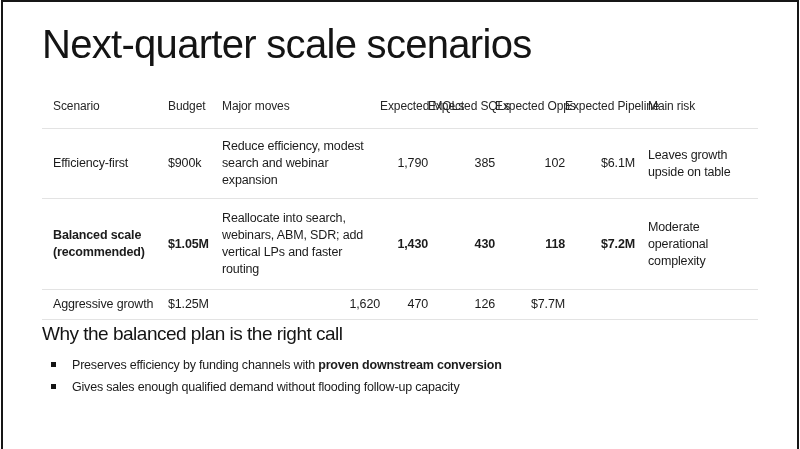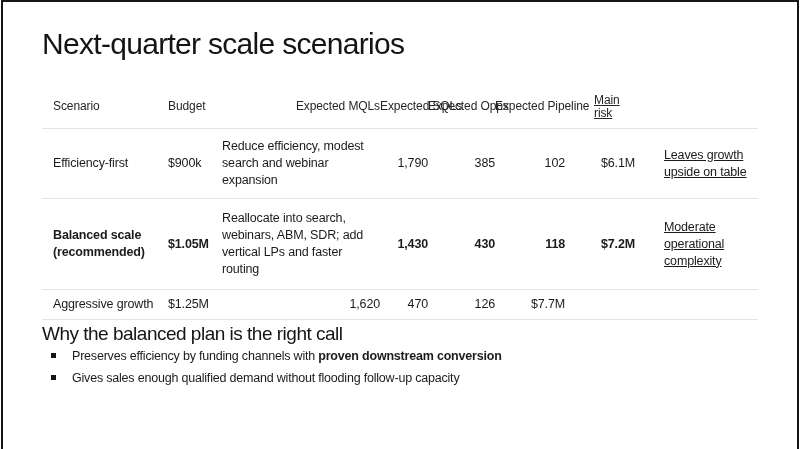--- a/index.html
+++ b/index.html
@@ -11,50 +11,50 @@
     overflow: hidden;
     position: relative;
   }
   .frame {
     position: absolute; top: 0; left: 1px; right: 1px; bottom: -4px;
     border: 2px solid #161616; border-bottom: none;
     pointer-events: none;
   }
   .content { padding: 26px 42px 0 42px; }
   .title {
-    font-size: 30px; font-weight: 400; letter-spacing: -0.7px;
+    font-size: 40px; font-weight: 400; letter-spacing: -0.7px;
     line-height: 36px; color: #141414;
   }
   
   .table { margin-top: 23px; width: 716px; font-size: 12.5px; letter-spacing: -0.15px; }
   .trow {
     display: grid;
     grid-template-columns: 126px 44px 168px 48px 67px 70px 70px minmax(0,1fr);
     align-items: center;
     border-bottom: 1px solid #e3e3e3;
   }
   .thead { min-height: 44px; font-size: 12px; color: #262626; letter-spacing: -0.1px; }
   .thead .cell { line-height: 13px; }
   .cell { line-height: 17px; }
   .c-scenario { padding-left: 11px; }
   .c-budget { text-align: left; white-space: nowrap; }
   .c-moves { padding-left: 10px; padding-right: 14px; }
   .c-num { text-align: right; white-space: nowrap; }
-  .c-risk { padding-left: 29px; text-decoration: underline; }
+  .c-risk { padding-left: 13px; }
   .r1 { padding: 9px 0; }
   .r2 { padding: 11px 0; }
   .r3 { padding: 6px 0; }
   .em { font-weight: bold; }
   
   .section-heading {
     margin-top: 2px;
     font-size: 19px; font-weight: 400; letter-spacing: -0.5px;
     line-height: 23px; color: #141414;
   }
-  .bullets { margin-top: 4px; list-style: none; }
+  .bullets { margin-top: 13px; list-style: none; }
   .bullets li {
     display: flex; align-items: flex-start;
     margin-bottom: 8px;
     font-size: 12.5px; letter-spacing: -0.2px; line-height: 14px;
   }
   .marker {
     flex: 0 0 auto;
     width: 5px; height: 5px; background: #141414;
     margin: 4px 16px 0 9px;
   }
@@ -67,20 +67,21 @@
 
 <div class="content">
 
   <h1 class="title">Next-quarter scale scenarios</h1>
 
   <div class="table">
 
     <div class="trow thead">
       <div class="cell c-scenario">Scenario</div>
       <div class="cell c-budget">Budget</div>
+      <div class="cell c-moves">Major moves</div>
       <div class="cell c-num">Expected MQLs</div>
       <div class="cell c-num">Expected SQLs</div>
       <div class="cell c-num">Expected Opps</div>
       <div class="cell c-num">Expected Pipeline</div>
       <div class="cell c-risk">Main risk</div>
     </div>
 
     <div class="trow r1">
       <div class="cell c-scenario">Efficiency-first</div>
       <div class="cell c-budget">$900k</div>

